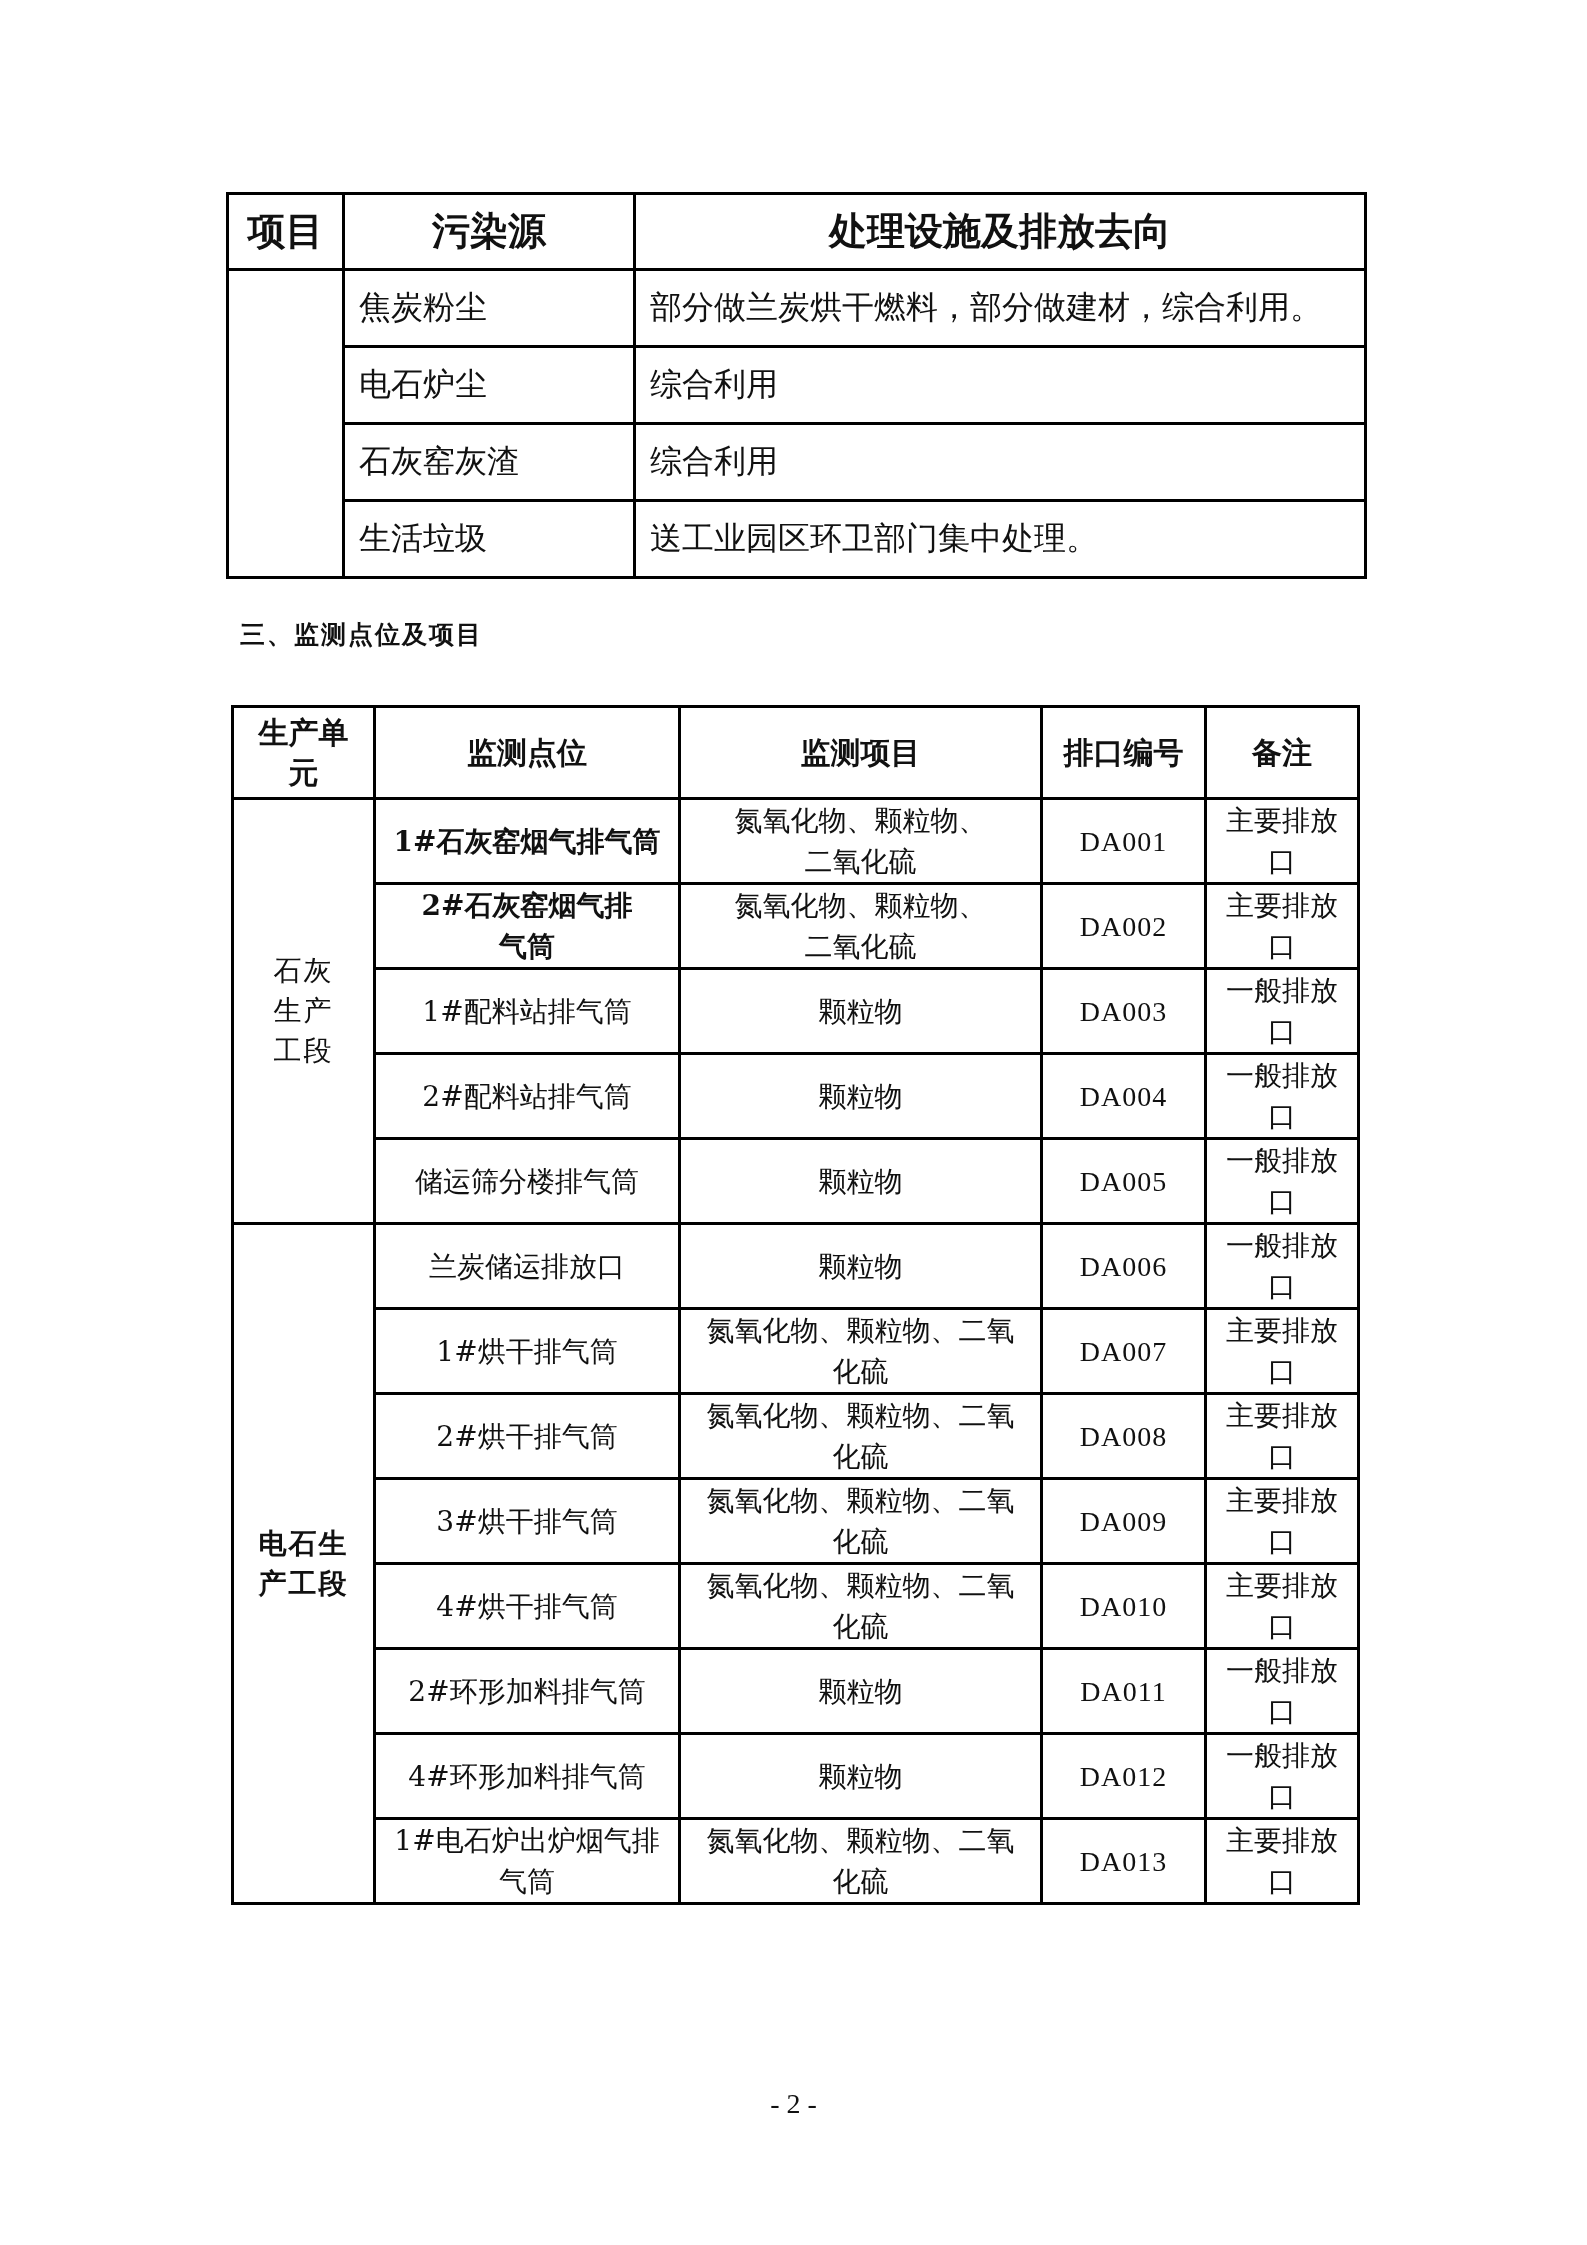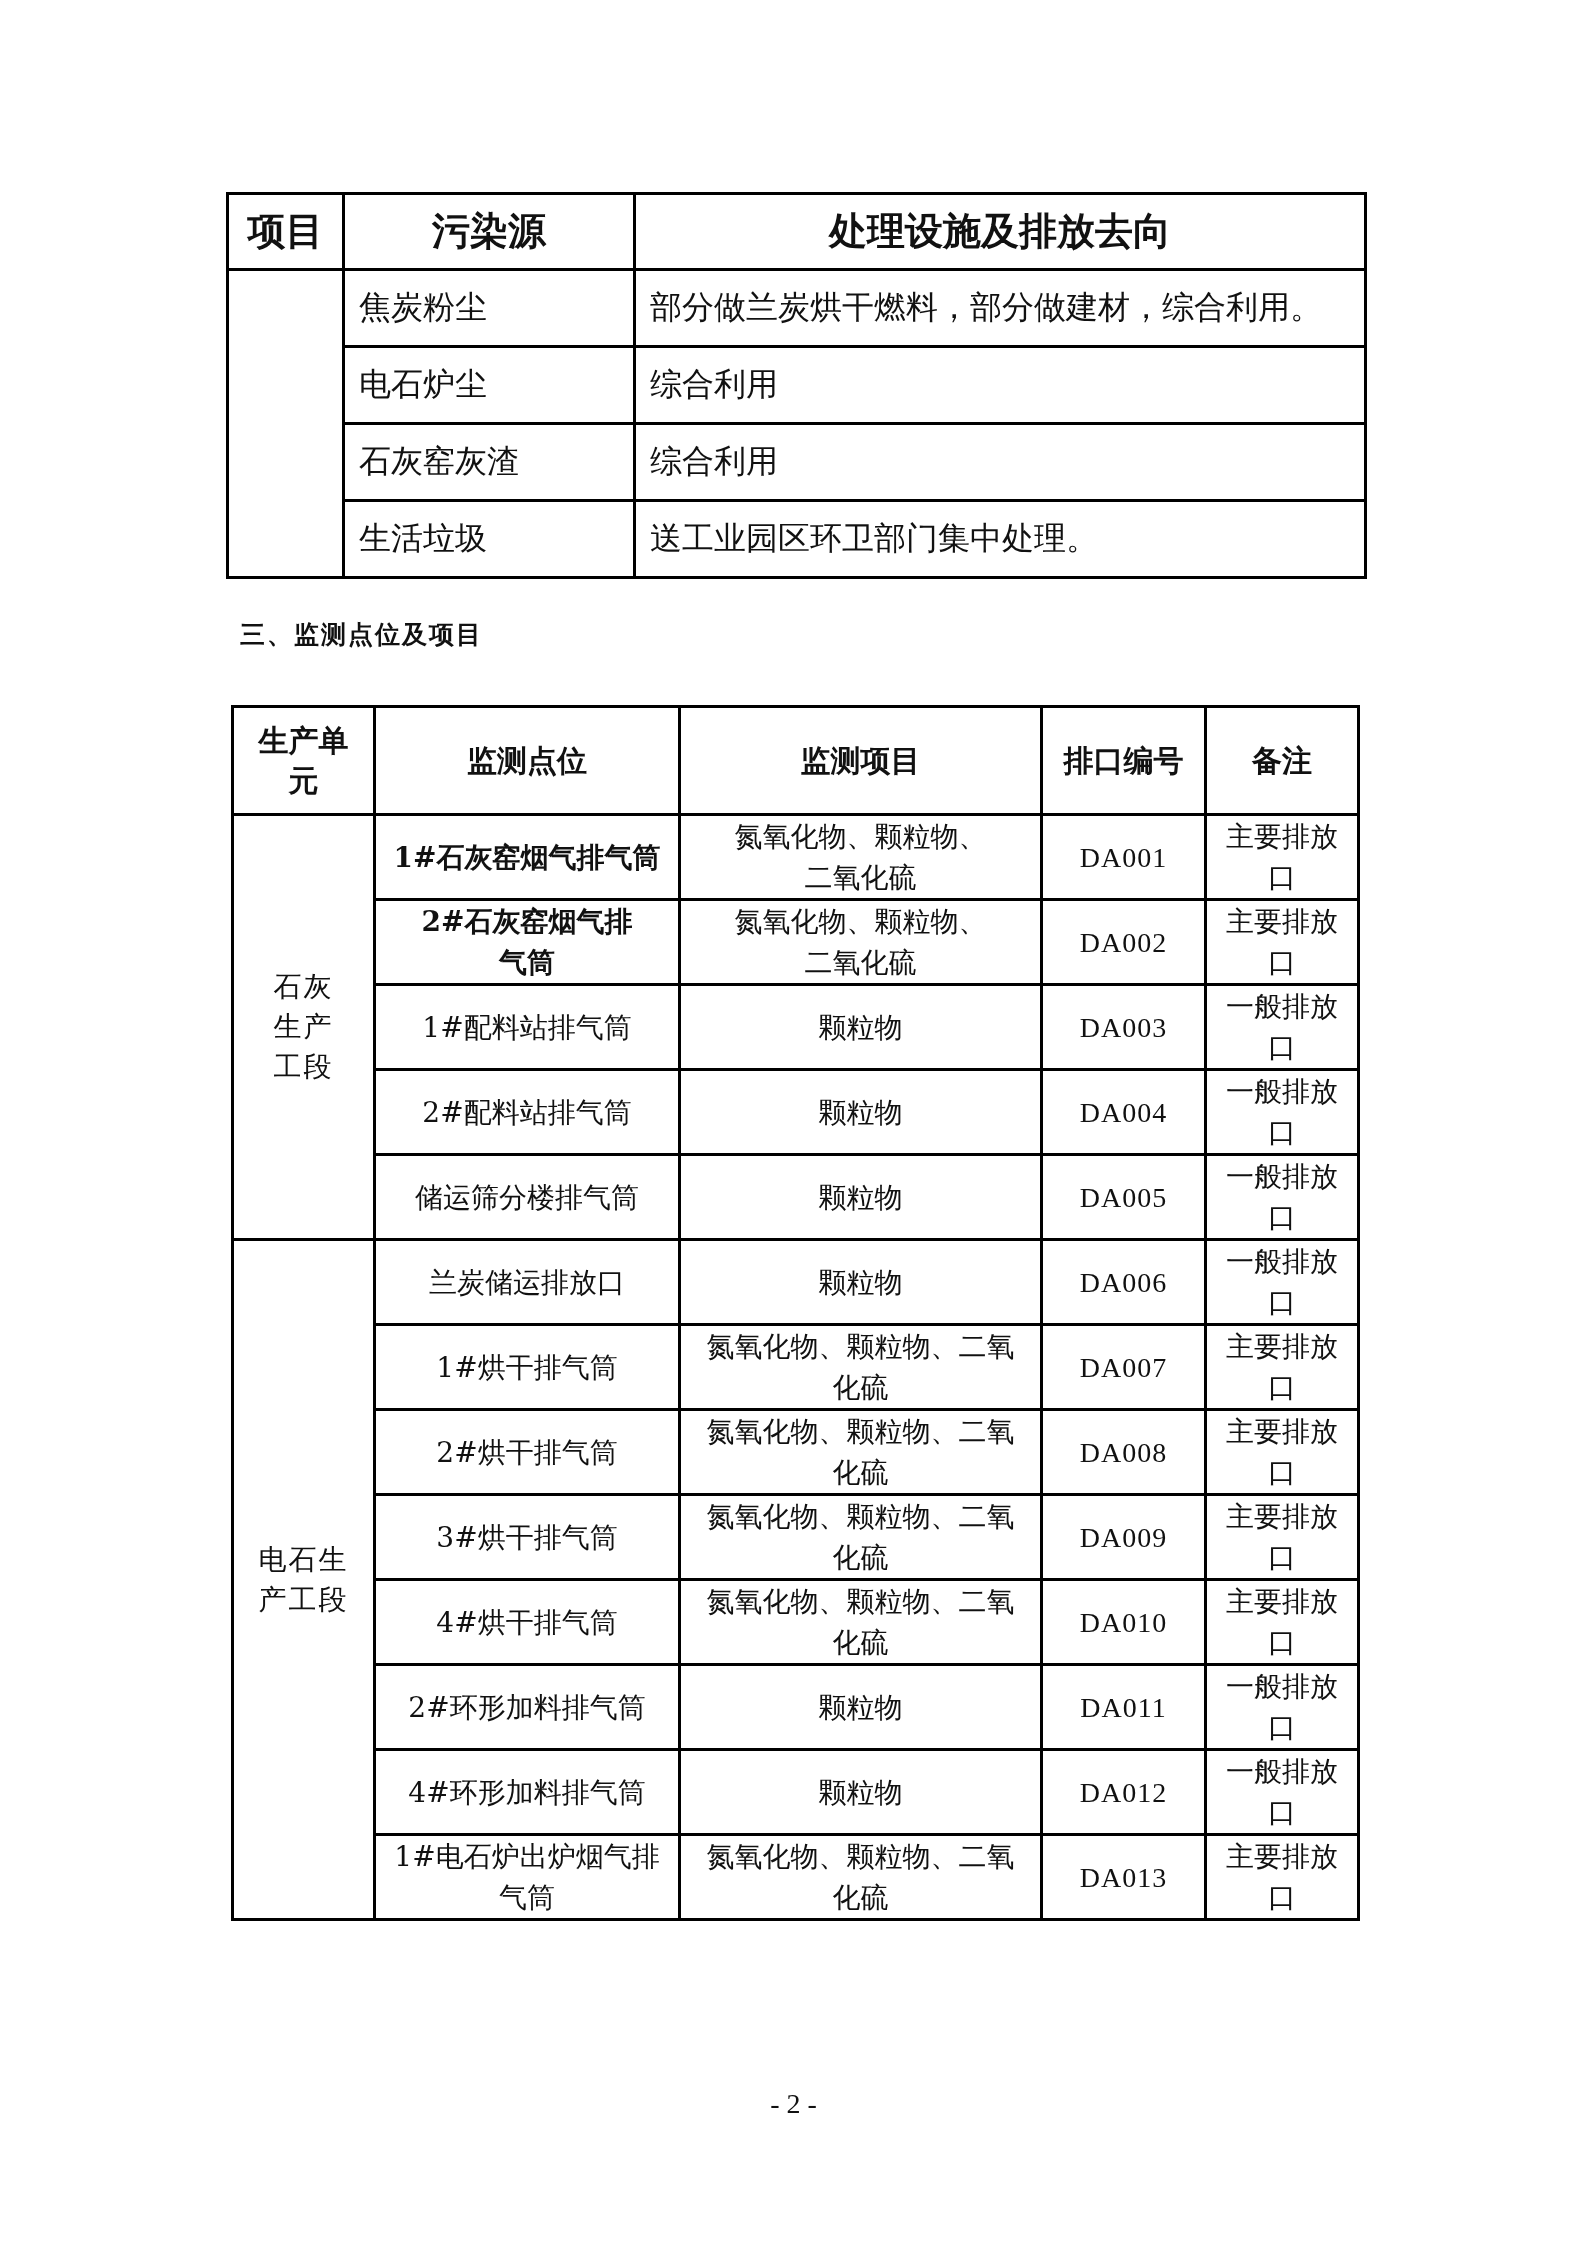--- a/index.html
+++ b/index.html
@@ -68,21 +68,21 @@
 <table id="t2">
   <colgroup>
     <col style="width:142px">
       <col style="width:305px">
       <col style="width:362px">
       <col style="width:164px">
       <col style="width:153px">
   </colgroup>
   <thead>
     <tr>
-      <th style="padding:8px 18px;margin-left:40px;">生产单元</th>
+      <th style="padding:0 18px;margin-left:40px;">生产单元</th>
       <th>监测点位</th>
       <th>监测项目</th>
       <th>排口编号</th>
       <th>备注</th>
     </tr>
   </thead>
   <tbody>
     <tr>
       <td class="unit" rowspan="5" style="padding:0 37px;">石灰生产工段</td>
       <td style="padding:0 8px;font-weight:bold;">1#石灰窑烟气排气筒</td>
@@ -108,21 +108,21 @@
       <td class="code">DA004</td>
       <td>一般排放口</td>
     </tr>
     <tr>
       <td>储运筛分楼排气筒</td>
       <td>颗粒物</td>
       <td class="code">DA005</td>
       <td>一般排放口</td>
     </tr>
     <tr>
-      <td class="unit" rowspan="8" style="padding:0 20px;">电石生产工段</td>
+      <td class="unit" rowspan="8" style="padding:0 20px;font-weight:bold;">电石生产工段</td>
       <td>兰炭储运排放口</td>
       <td>颗粒物</td>
       <td class="code">DA006</td>
       <td>一般排放口</td>
     </tr>
     <tr>
       <td>1#烘干排气筒</td>
       <td style="padding:0 14px;">氮氧化物、颗粒物、二氧化硫</td>
       <td class="code">DA007</td>
       <td>主要排放口</td>

